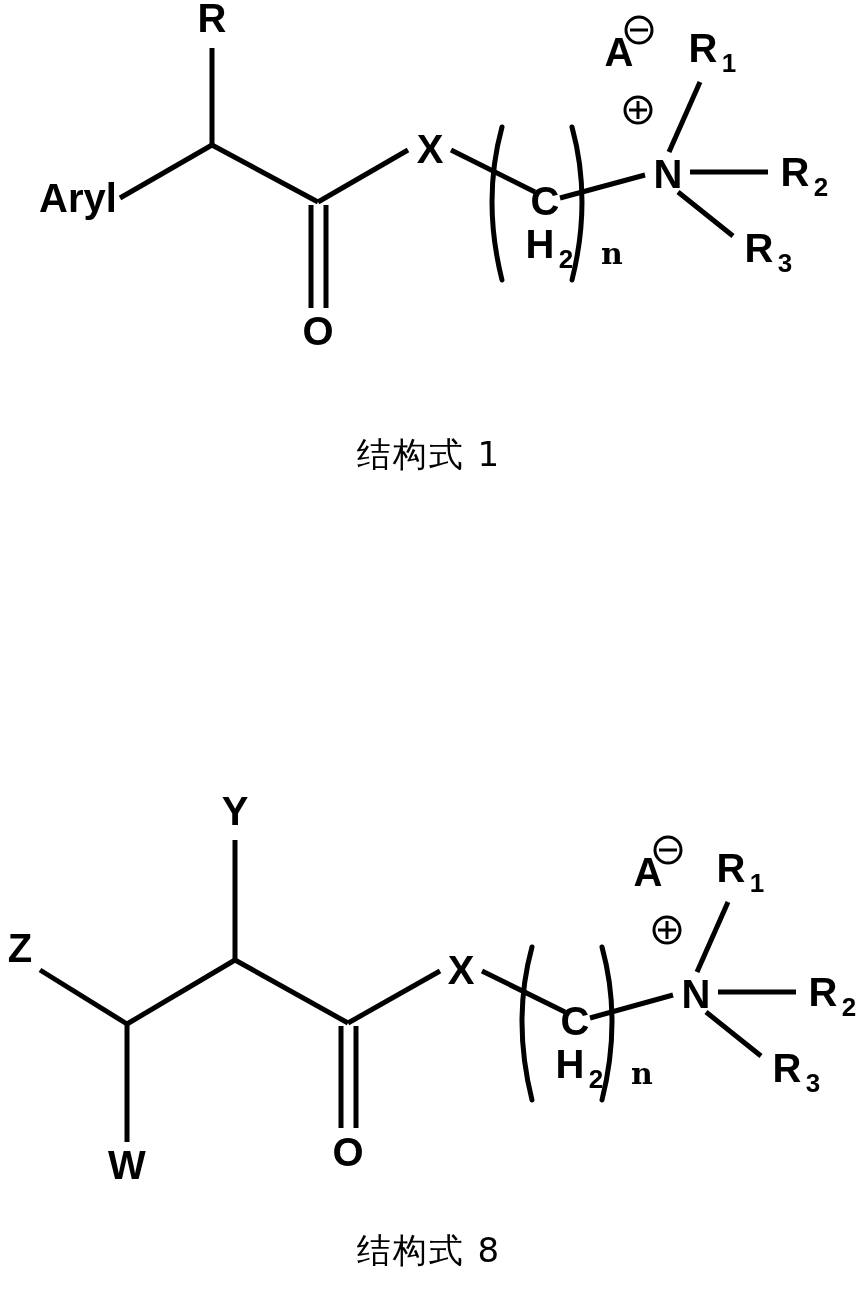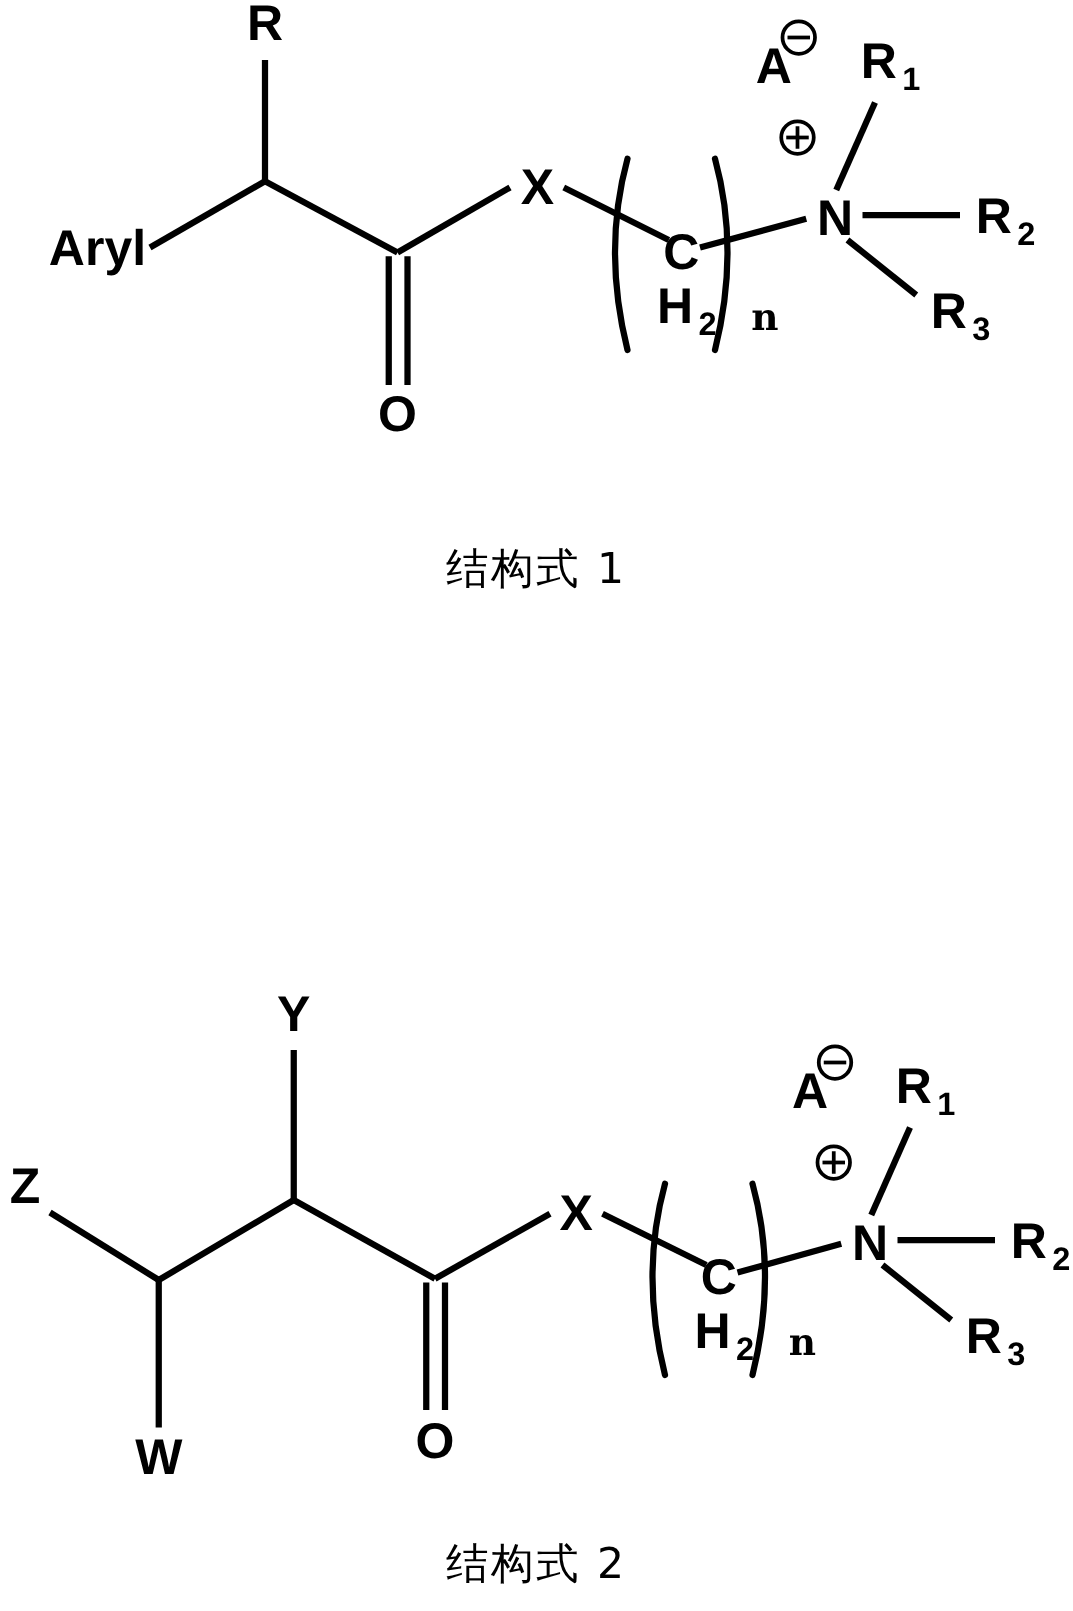--- a/index.html
+++ b/index.html
@@ -234,15 +234,15 @@
       <text class="sub-label" x="757" y="102">1</text>
 
       <text class="atom-label" x="823" y="216">R</text>
       <text class="sub-label" x="849" y="226">2</text>
 
       <text class="atom-label" x="787" y="292">R</text>
       <text class="sub-label" x="813" y="302">3</text>
     </svg>
   </div>
 
-  <div class="caption" id="caption-2">结构式 2</div>
+  <div class="caption" id="caption-2">结构式 8</div>
 
 </div>
 
 </body></html>

